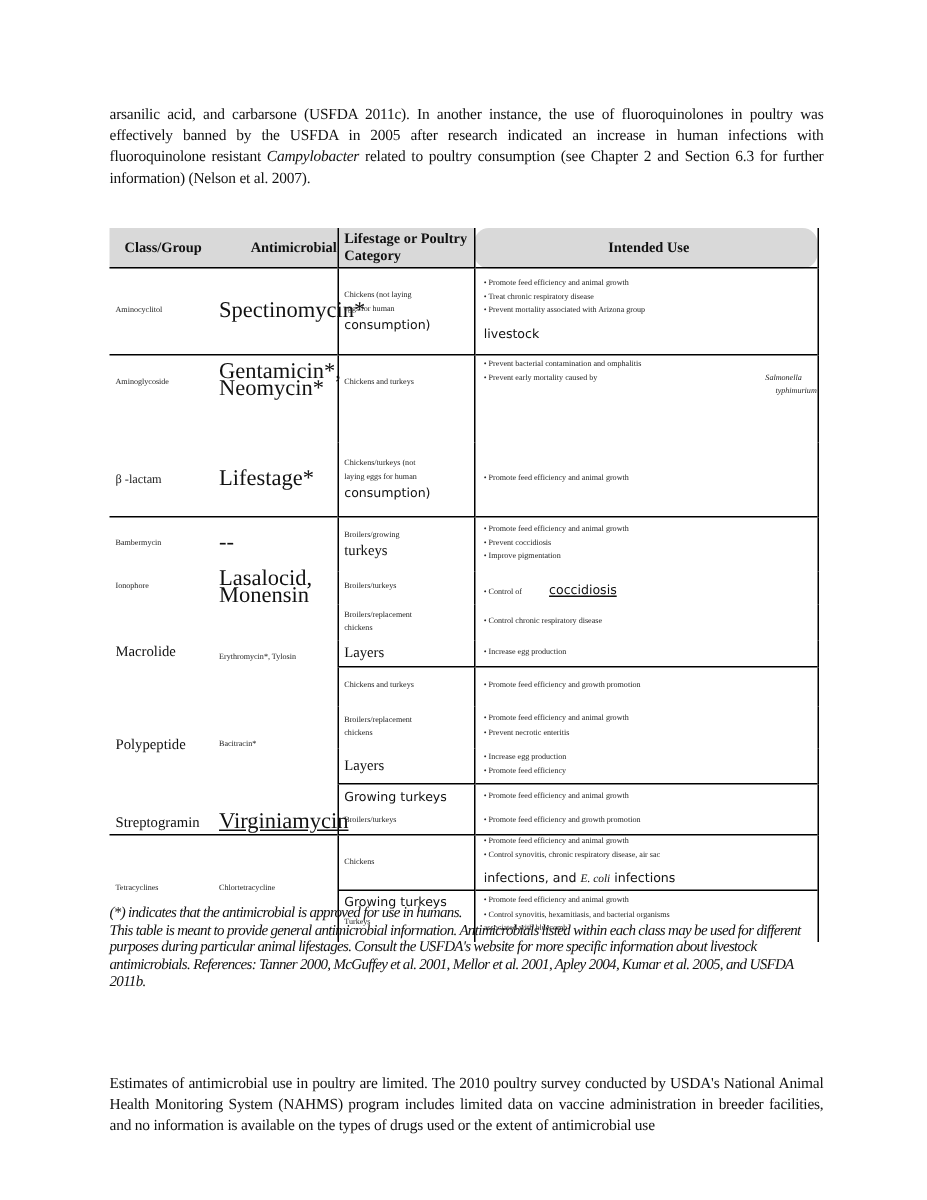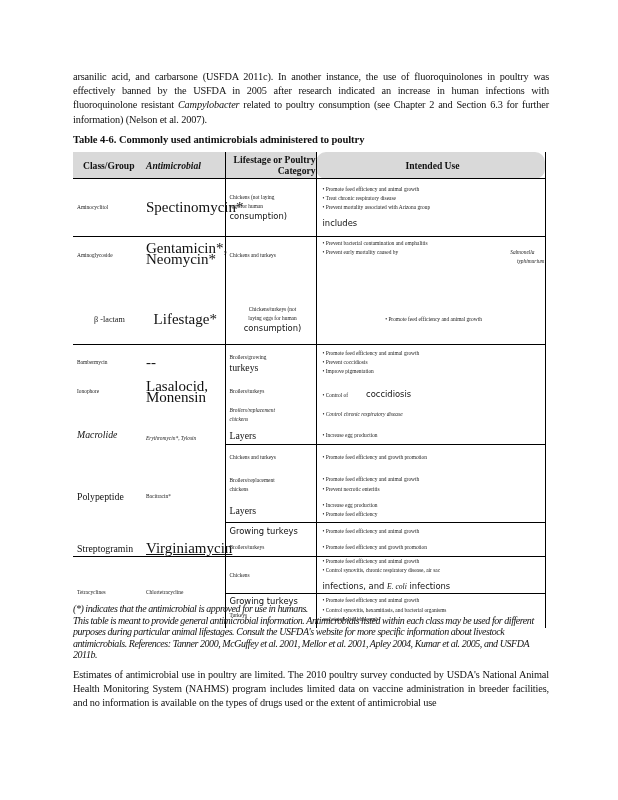--- a/index.html
+++ b/index.html
@@ -27,78 +27,77 @@
   .tiny { font-size: 5.4px; line-height: 9px; color: #222; }
   .small { font-size: 15px; line-height: 11px; }
   .mid { font-size: 9.8px; line-height: 11.5px; }
   .sans { font-family: "DejaVu Sans", "Liberation Sans", sans-serif; font-size: 8.4px; line-height: 11px; }
   .use { padding-left: 6px !important; }
   .use div { font-size: 5.4px; line-height: 9.2px; color: #222; }
   .italic { font-style: italic; text-align: right; }
   .note { position: absolute; left: 73px; top: 603px; width: 476px; font-style: italic;
           font-size: 10px; line-height: 11.6px; letter-spacing: -0.45px; }
   .note p { margin: 0; }
-  .p3 { top: 668px; }
+  .p3 { top: 716px; }
 </style>
 </head>
 <body>
 
 <div class="page">
 
   <div class="para p1">
     <p><span>arsanilic acid, and carbarsone (USFDA 2011c). In another instance, the use of fluoroquinolones in poultry was effectively banned by the USFDA in 2005 after research indicated an increase in human infections with fluoroquinolone resistant </span><span class="italic">Campylobacter</span><span> related to poultry consumption (see Chapter 2 and Section 6.3 for further information) (Nelson et al. 2007).</span></p>
   </div>
 
-  <div class="caption">Table 4-6. Commonly used antimicrobials administered to poultry</div>
 
   <table class="t">
     <colgroup>
         <col class="c1">
         <col class="c2">
         <col class="c3">
         <col class="c4">
       </colgroup>
     <thead>
       <tr>
         <th style="text-align:left;padding-left:10px;">Class/Group</th>
-        <th style="text-align:left;font-style:italic;">Antimicrobial</th>
-        <th class="bl" style="text-align:right;">Lifestage or Poultry Category</th>
+        <th style="text-align:right;">Antimicrobial</th>
+        <th class="bl" style="text-align:left;">Lifestage or Poultry Category</th>
         <th class="bl br" style="text-align:center;border-radius:10px;">Intended Use</th>
       </tr>
     </thead>
     <tbody>
 
       <tr class="bt" style="height:58px;">
         <td class="bt tiny">Aminocyclitol</td>
         <td class="bt small">Spectinomycin*</td>
         <td class="bt bl">
           <div class="tiny">Chickens (not laying</div>
           <div class="tiny">eggs for human</div>
           <div class="sans">consumption)</div>
         </td>
         <td class="bt bl br use">
           <div>• Promote feed efficiency and animal growth</div>
           <div>• Treat chronic respiratory disease</div>
           <div>• Prevent mortality associated with Arizona group</div>
-          <span class="sans" style="font-size:8.4px;">includes</span>
+          <span class="sans" style="font-size:8.4px;">livestock</span>
         </td>
       </tr>
 
       <tr style="height:58px;">
         <td class="bt tiny" style="vertical-align:top;padding-top:14px;">Aminoglycoside</td>
         <td class="bt small" style="vertical-align:top;padding-top:6px;">Gentamicin*, Neomycin*</td>
         <td class="bt bl tiny" style="vertical-align:top;padding-top:14px;">Chickens and turkeys</td>
         <td class="bt bl br use" style="vertical-align:top;padding-top:2px;">
           <div>• Prevent bacterial contamination and omphalitis</div>
           <div style="position:relative;"><span>• Prevent early mortality caused by</span><span class="italic" style="position:absolute;right:10px;">Salmonella</span></div>
           <div class="italic">typhimurium</div>
         </td>
       </tr>
 
-      <tr style="height:50px;text-align:center;">
+      <tr style="height:50px;">
         <td class="tiny" style="font-size:8.2px;">β -lactam</td>
         <td class="small">Lifestage*</td>
         <td class="bl">
           <div class="tiny">Chickens/turkeys (not</div>
           <div class="tiny">laying eggs for human</div>
           <div class="sans">consumption)</div>
         </td>
         <td class="bl br use">
           <div>• Promote feed efficiency and animal growth</div>
         </td>
@@ -117,25 +116,25 @@
           <div>• Improve pigmentation</div>
         </td>
       </tr>
 
       <tr style="height:22px;">
         <td class="tiny">Ionophore</td>
         <td class="small">Lasalocid, Monensin</td>
         <td class="bl tiny">Broilers/turkeys</td>
         <td class="bl br use">
           <span style="font-size:5.4px;color:#222;">• Control of</span>
-          <span class="sans" style="margin-left:14px;">coccidiosis</span>
-        </td>
-      </tr>
-
-      <tr style="height:24px;font-style:italic;">
+          <span class="sans" style="margin-left:14px;text-decoration:underline;">coccidiosis</span>
+        </td>
+      </tr>
+
+      <tr style="height:24px;">
         <td class="mid" rowspan="2" style="vertical-align:bottom;padding-bottom:4px;">Macrolide</td>
         <td class="tiny" rowspan="2" style="vertical-align:bottom;padding-bottom:2px;">Erythromycin*, Tylosin</td>
         <td class="bl">
           <div class="tiny">Broilers/replacement</div>
           <div class="tiny">chickens</div>
         </td>
         <td class="bl br use">
           <div>• Control chronic respiratory disease</div>
         </td>
       </tr>

